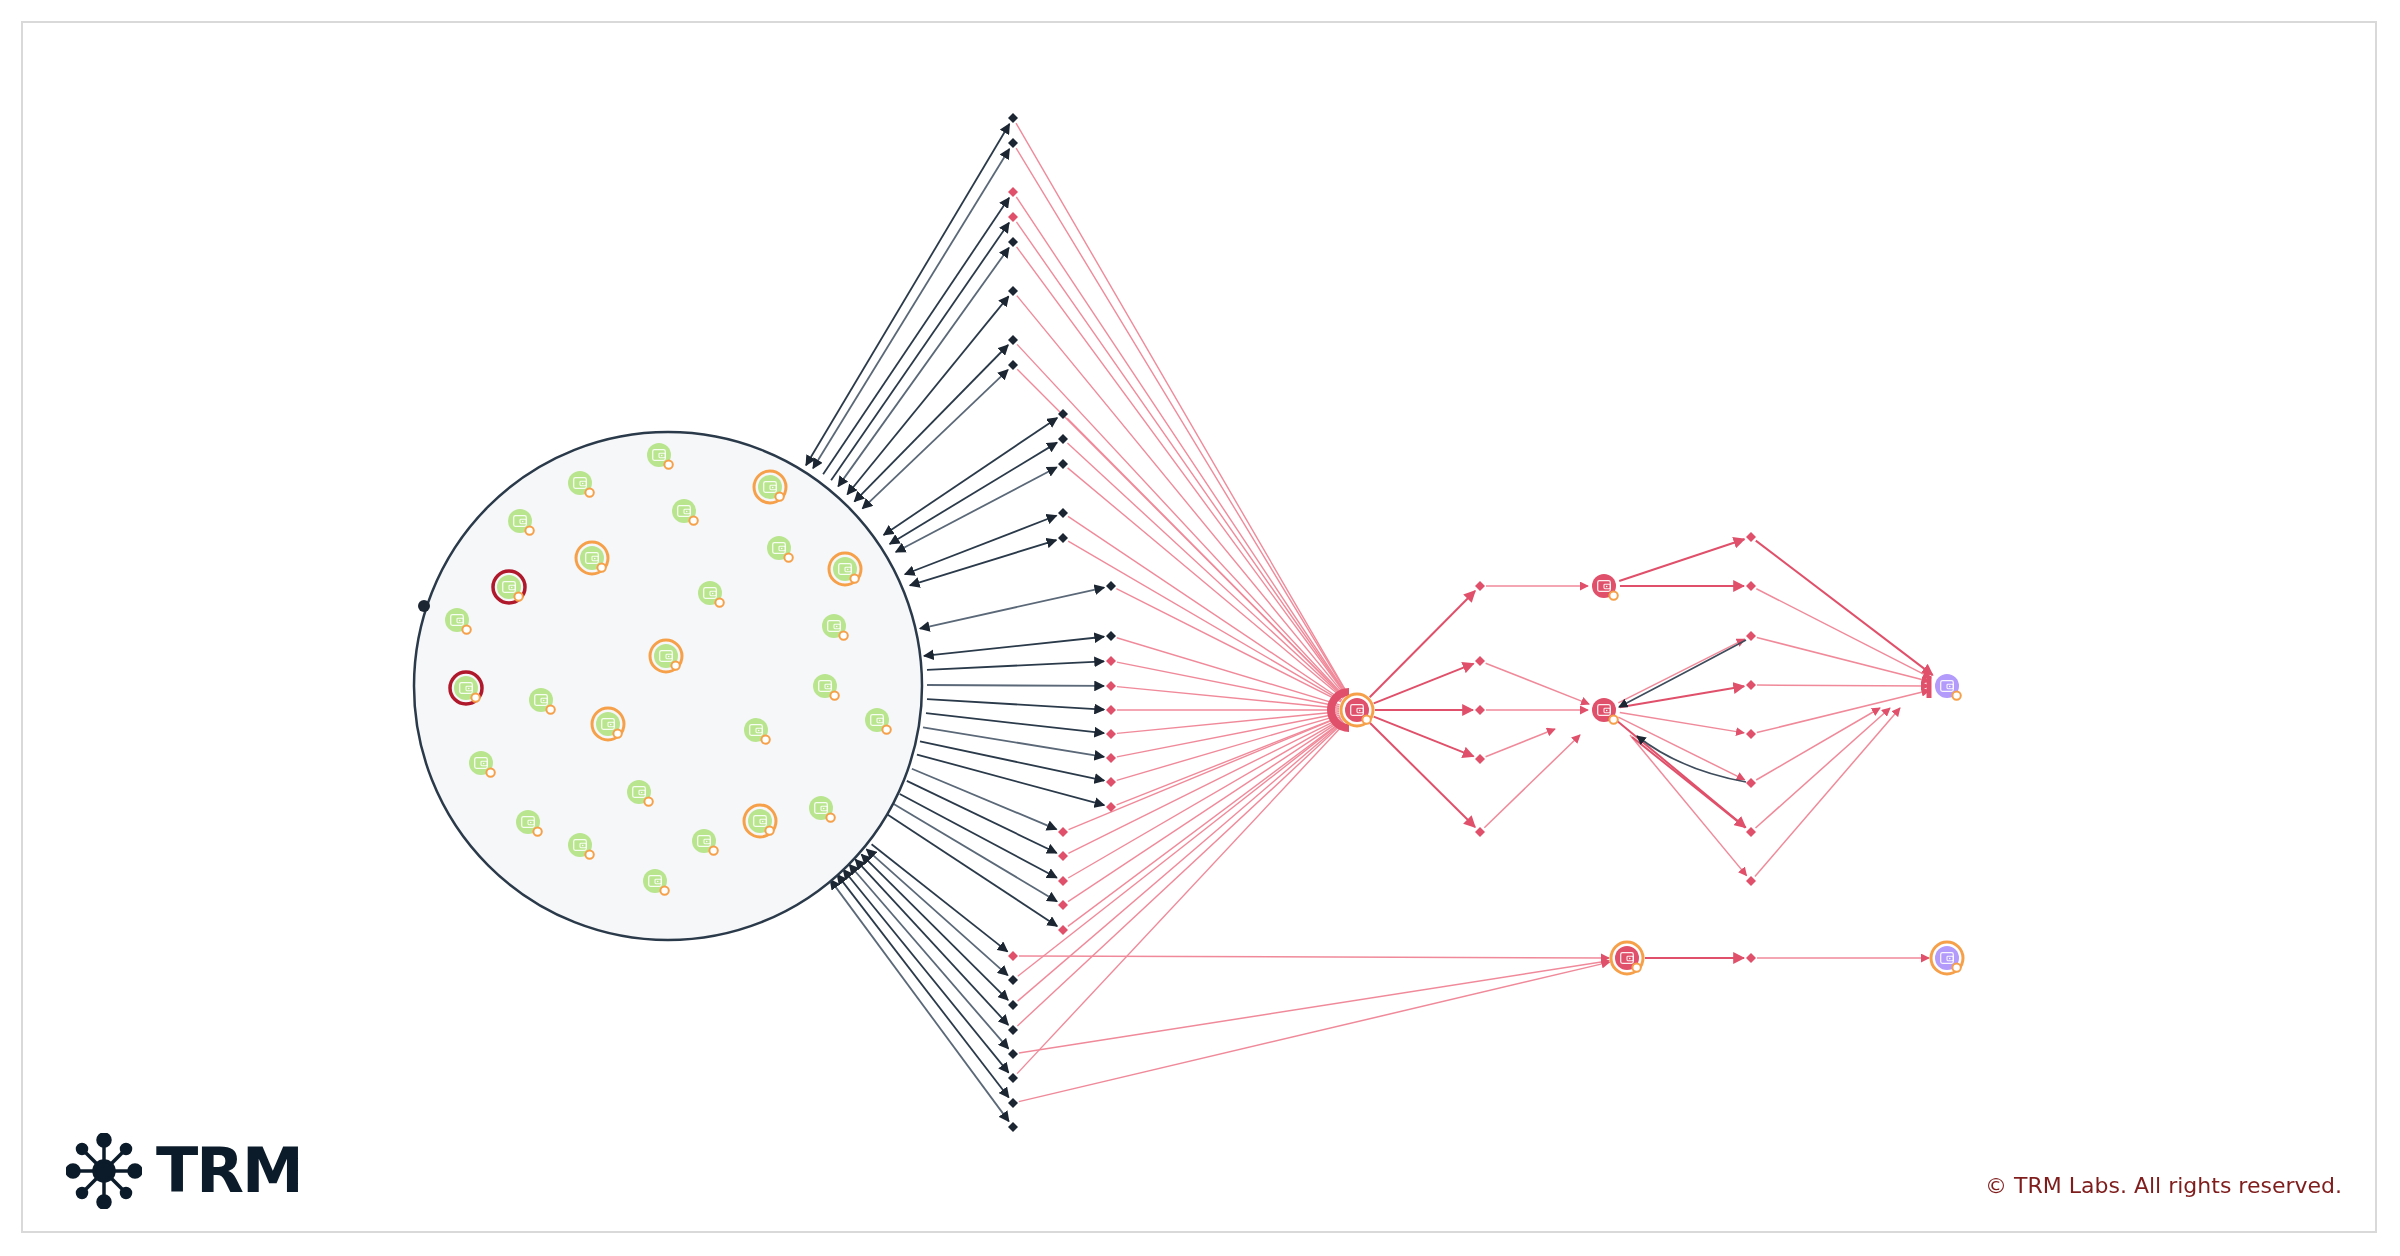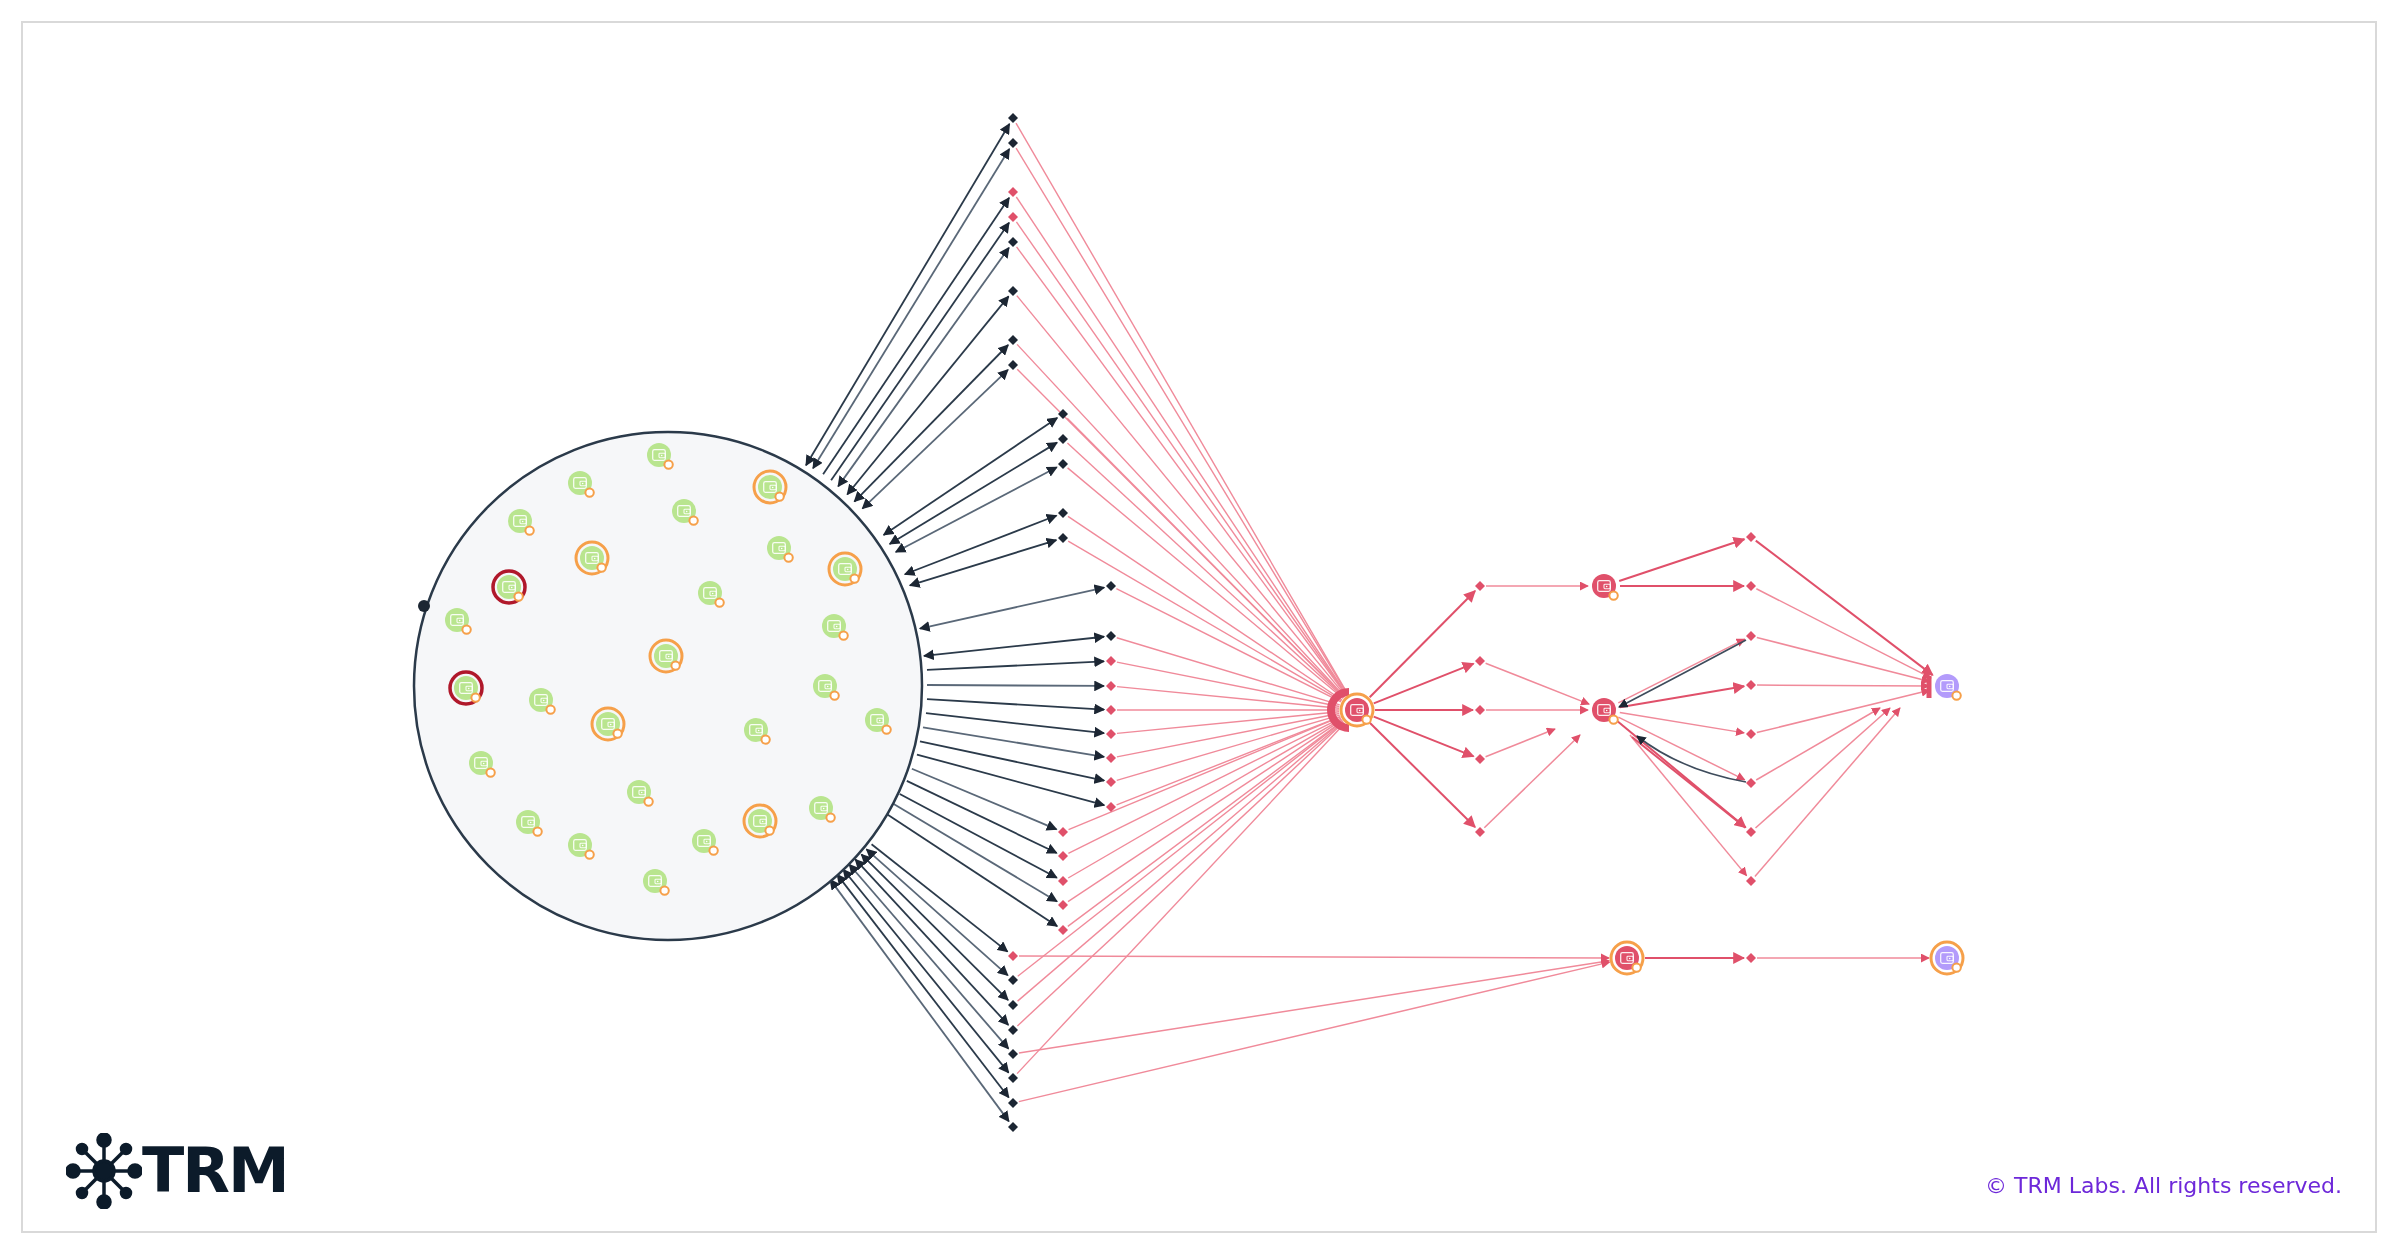--- a/index.html
+++ b/index.html
@@ -1,21 +1,21 @@
 <!DOCTYPE html>
 <html><head>
 <meta charset="utf-8">
 <style>
   html, body { margin: 0; padding: 0; background: #ffffff; }
   body { width: 2400px; height: 1256px; position: relative; overflow: hidden; font-family: "Liberation Sans", sans-serif; }
   .frame { position: absolute; left: 21px; top: 21px; width: 2356px; height: 1212px; border: 2px solid #d9d9d9; box-sizing: border-box; background: #fff; }
   svg#graph { position: absolute; left: 0; top: 0; }
-  .logo { position: absolute; left: 66px; top: 1133px; display: flex; align-items: center; }
+  .logo { position: absolute; left: 66px; top: 1133px; display: flex; align-items: center; gap: 14px; }
   .logo-text { font-family: "DejaVu Sans", sans-serif; font-weight: bold; font-size: 62px; color: #0c1b2a; letter-spacing: -2px; line-height: 1; }
-  .copyright { position: absolute; right: 58px; top: 1173px; font-family: "DejaVu Sans", sans-serif; font-size: 22px; color: #6d28d9; }
+  .copyright { position: absolute; right: 58px; top: 1173px; font-family: "DejaVu Sans", sans-serif; font-size: 22px; color: #7f1d1d; }
 </style>
 </head>
 <body>
 
 <div class="frame"></div>
 
 <svg id="graph" width="2400" height="1256" viewBox="0 0 2400 1256" xmlns="http://www.w3.org/2000/svg">
   <defs>
     <marker id="arr-dark" viewBox="0 0 10 10" refX="9" refY="5" markerWidth="6" markerHeight="6" orient="auto-start-reverse">
       <path d="M0,0 L10,5 L0,10 z" fill="#1c2633"></path>

